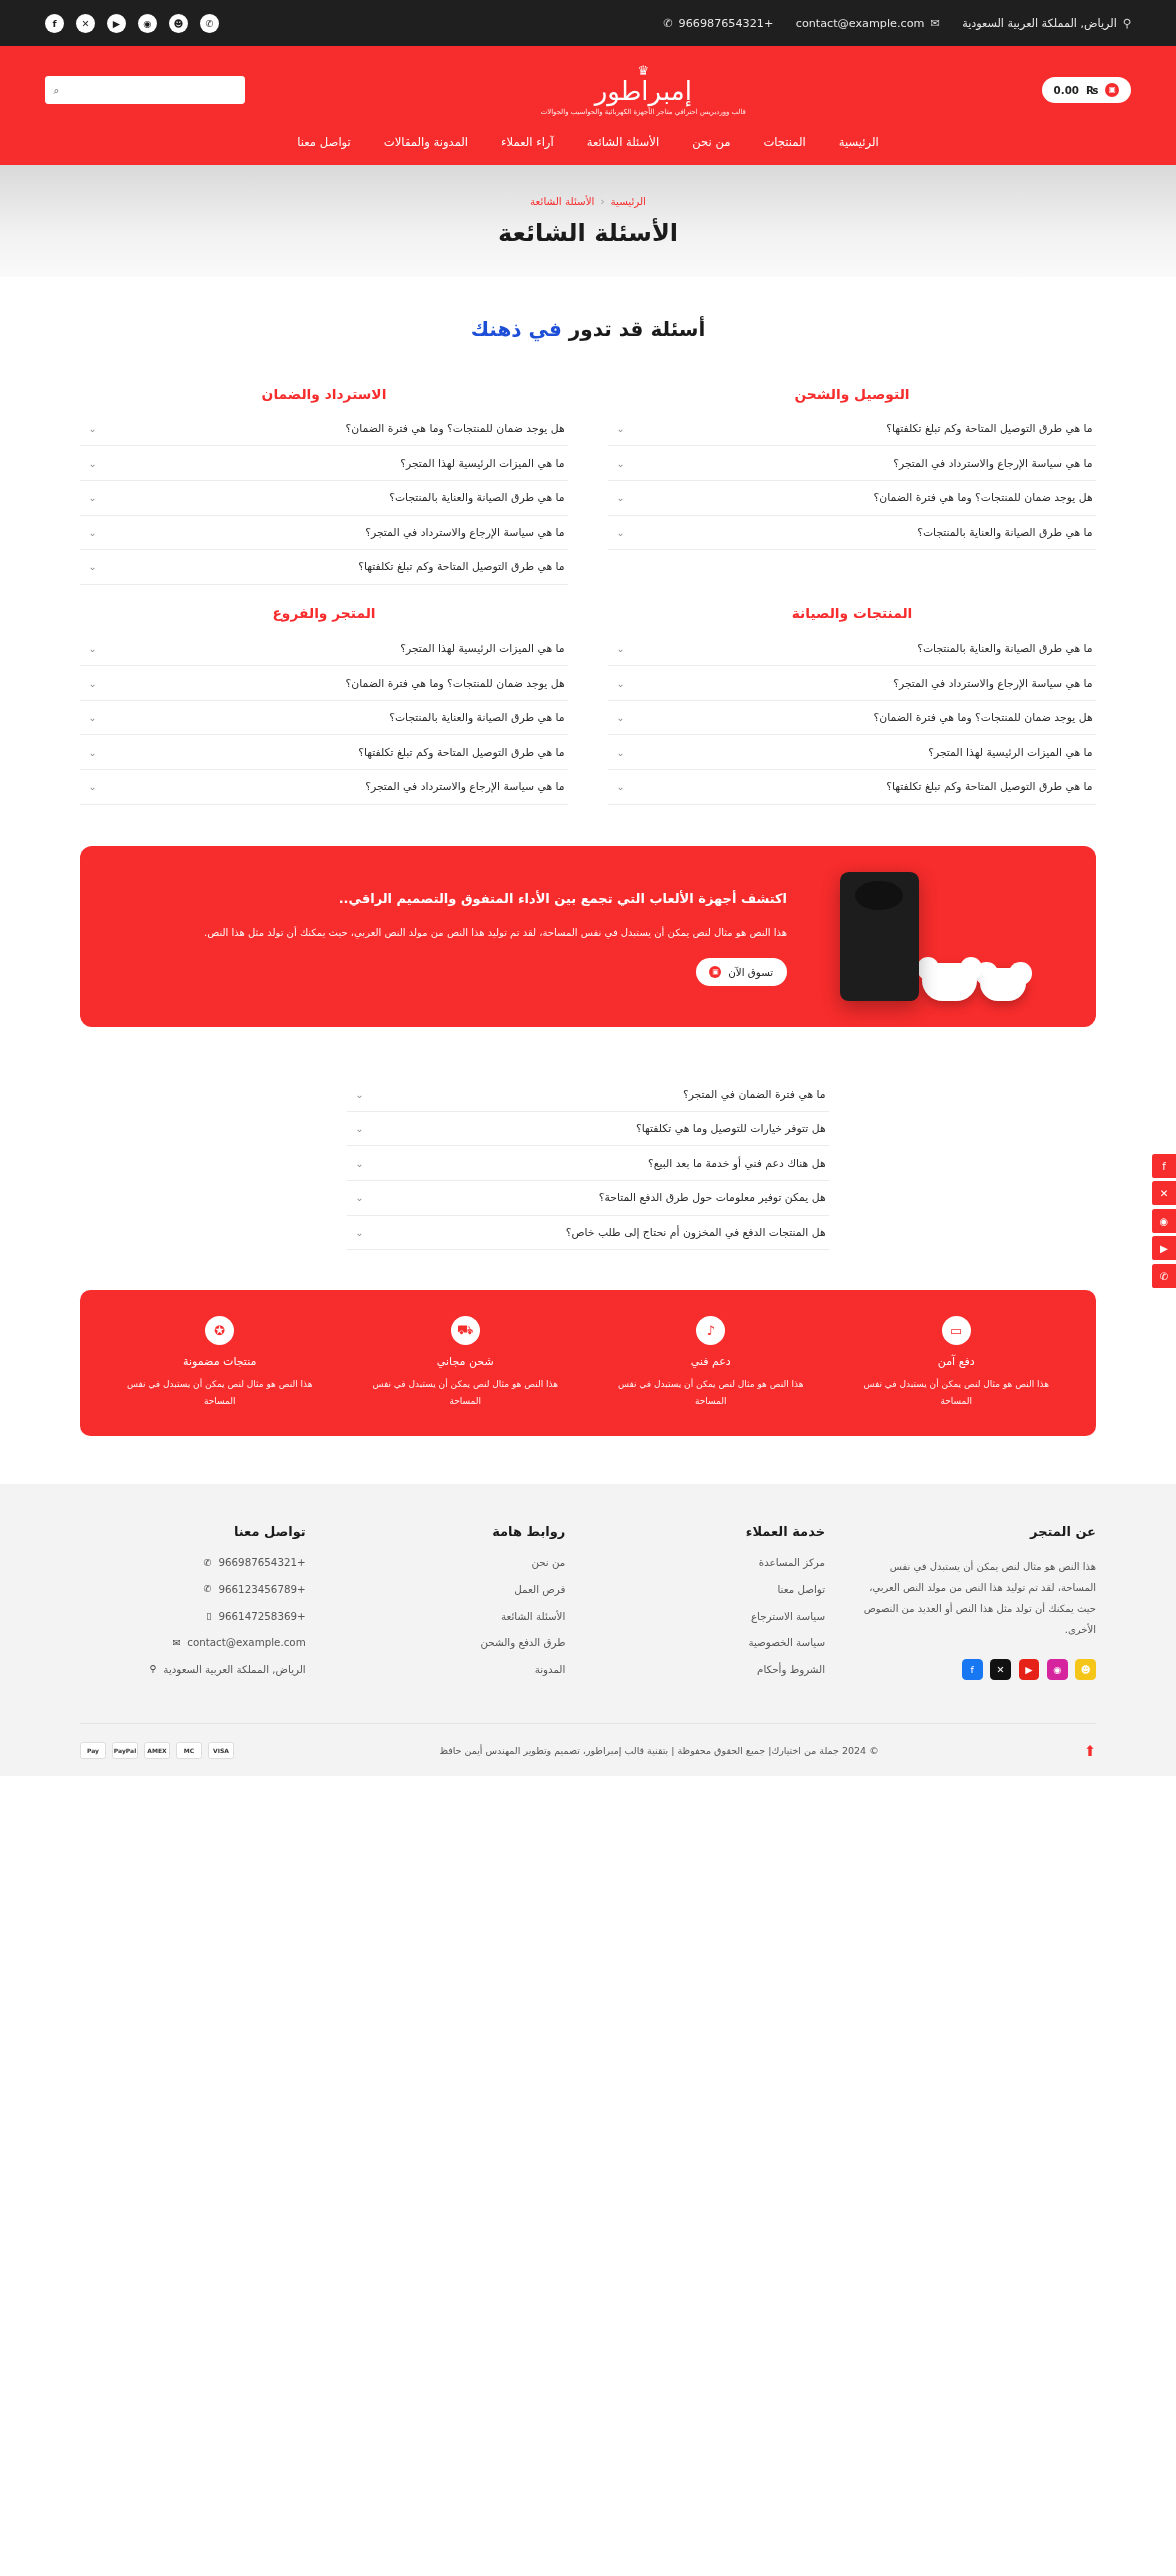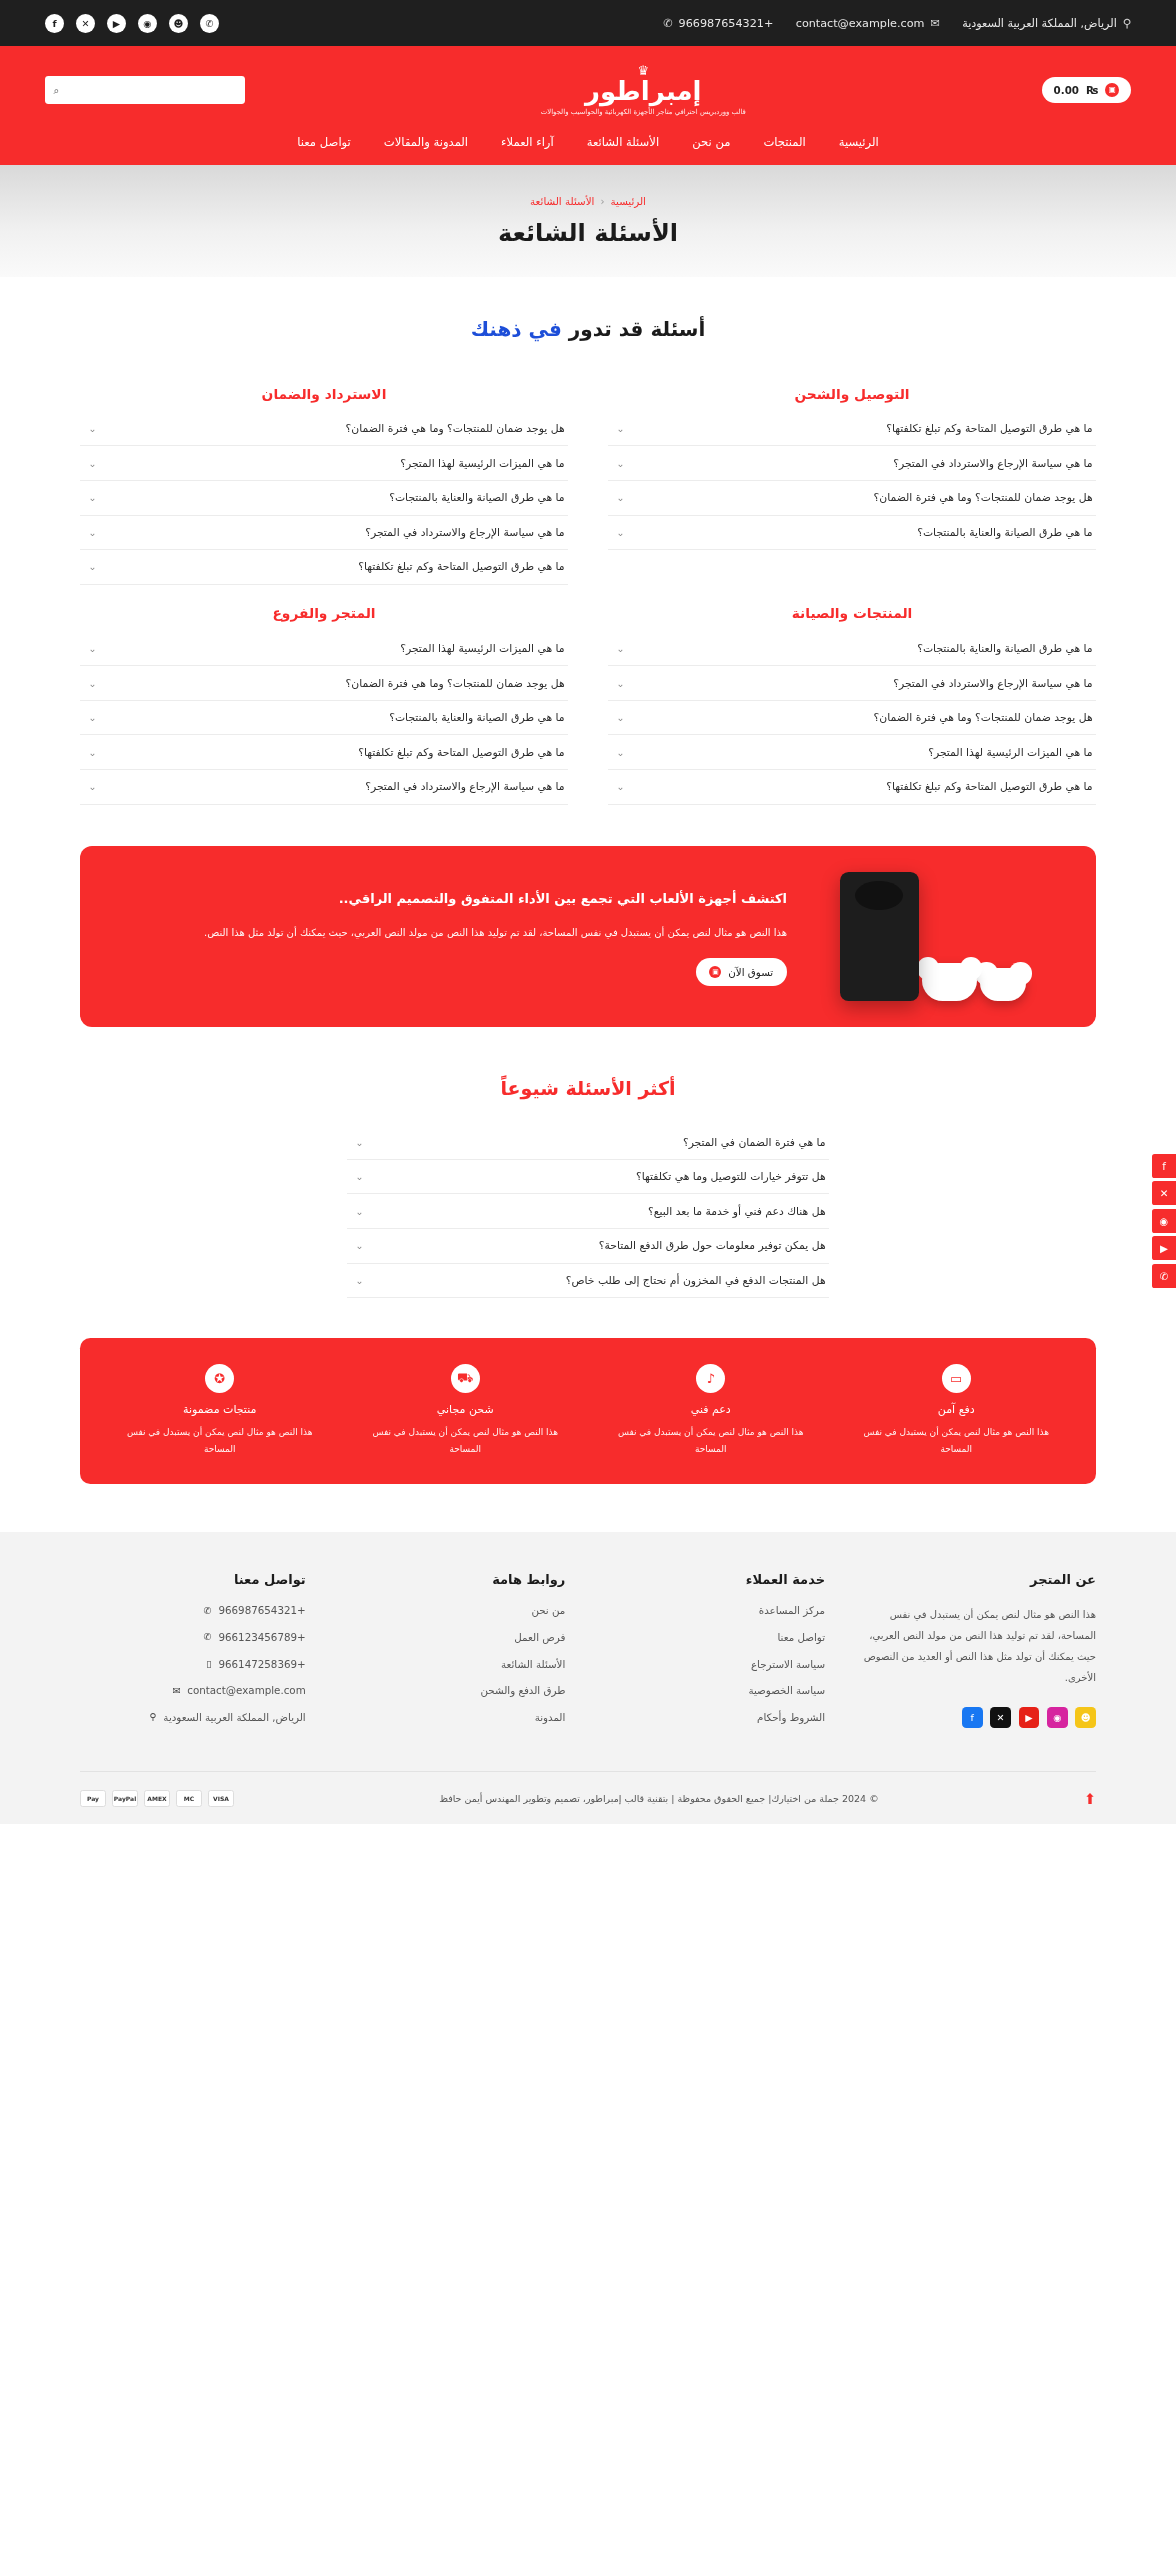--- a/index.html
+++ b/index.html
@@ -49,21 +49,21 @@
     display: flex; align-items: center; gap: 6.9px;
     padding: 0 12px; font-size: 10.3px; font-weight: bold;
   }
   .cart-ico {
     width: 13.8px; height: 13.8px; border-radius: 50%;
     background: #f72c2c; color: #fff; font-size: 7.7px;
     display: flex; align-items: center; justify-content: center;
   }
   .logo-wrap { text-align: center; flex: 1; }
   .crown { font-size: 13px; line-height: 1; color: #ffffff; }
-  .logo-text { font-size: 26px; font-weight: bold; letter-spacing: 0.9px; line-height: 1.15; }
+  .logo-text { font-size: 26px; font-weight: normal; letter-spacing: 0.9px; line-height: 1.15; }
   .logo-sub { font-size: 6.9px; letter-spacing: 0.4px; opacity: .92; margin-top: 1.7px; }
   .search-box {
     background: #fff; border-radius: 3.4px; height: 27.6px; width: 200px;
     display: flex; align-items: center; justify-content: flex-start;
     padding: 0 8.6px;
   }
   .search-box input {
     border: 0; outline: 0; font-size: 10.3px; width: 100%;
     font-family: inherit; direction: rtl; background: transparent;
   }
@@ -389,21 +389,20 @@
       <h2>اكتشف أجهزة الألعاب التي تجمع بين الأداء المتفوق والتصميم الراقي..</h2>
       <p>هذا النص هو مثال لنص يمكن أن يستبدل في نفس المساحة، لقد تم توليد هذا النص من مولد النص العربي، حيث يمكنك أن تولد مثل هذا النص.</p>
       <button class="promo-btn">
         <span>تسوق الآن</span>
         <span class="dot">▣</span>
       </button>
     </div>
   </div>
 
   <div class="common">
-    <h2>أكثر الأسئلة شيوعاً</h2>
     <div class="q-row">
         <span class="q-text">ما هي فترة الضمان في المتجر؟</span>
         <span class="chev">⌄</span>
       </div>
     <div class="q-row">
         <span class="q-text">هل تتوفر خيارات للتوصيل وما هي تكلفتها؟</span>
         <span class="chev">⌄</span>
       </div>
     <div class="q-row">
         <span class="q-text">هل هناك دعم فني أو خدمة ما بعد البيع؟</span>

